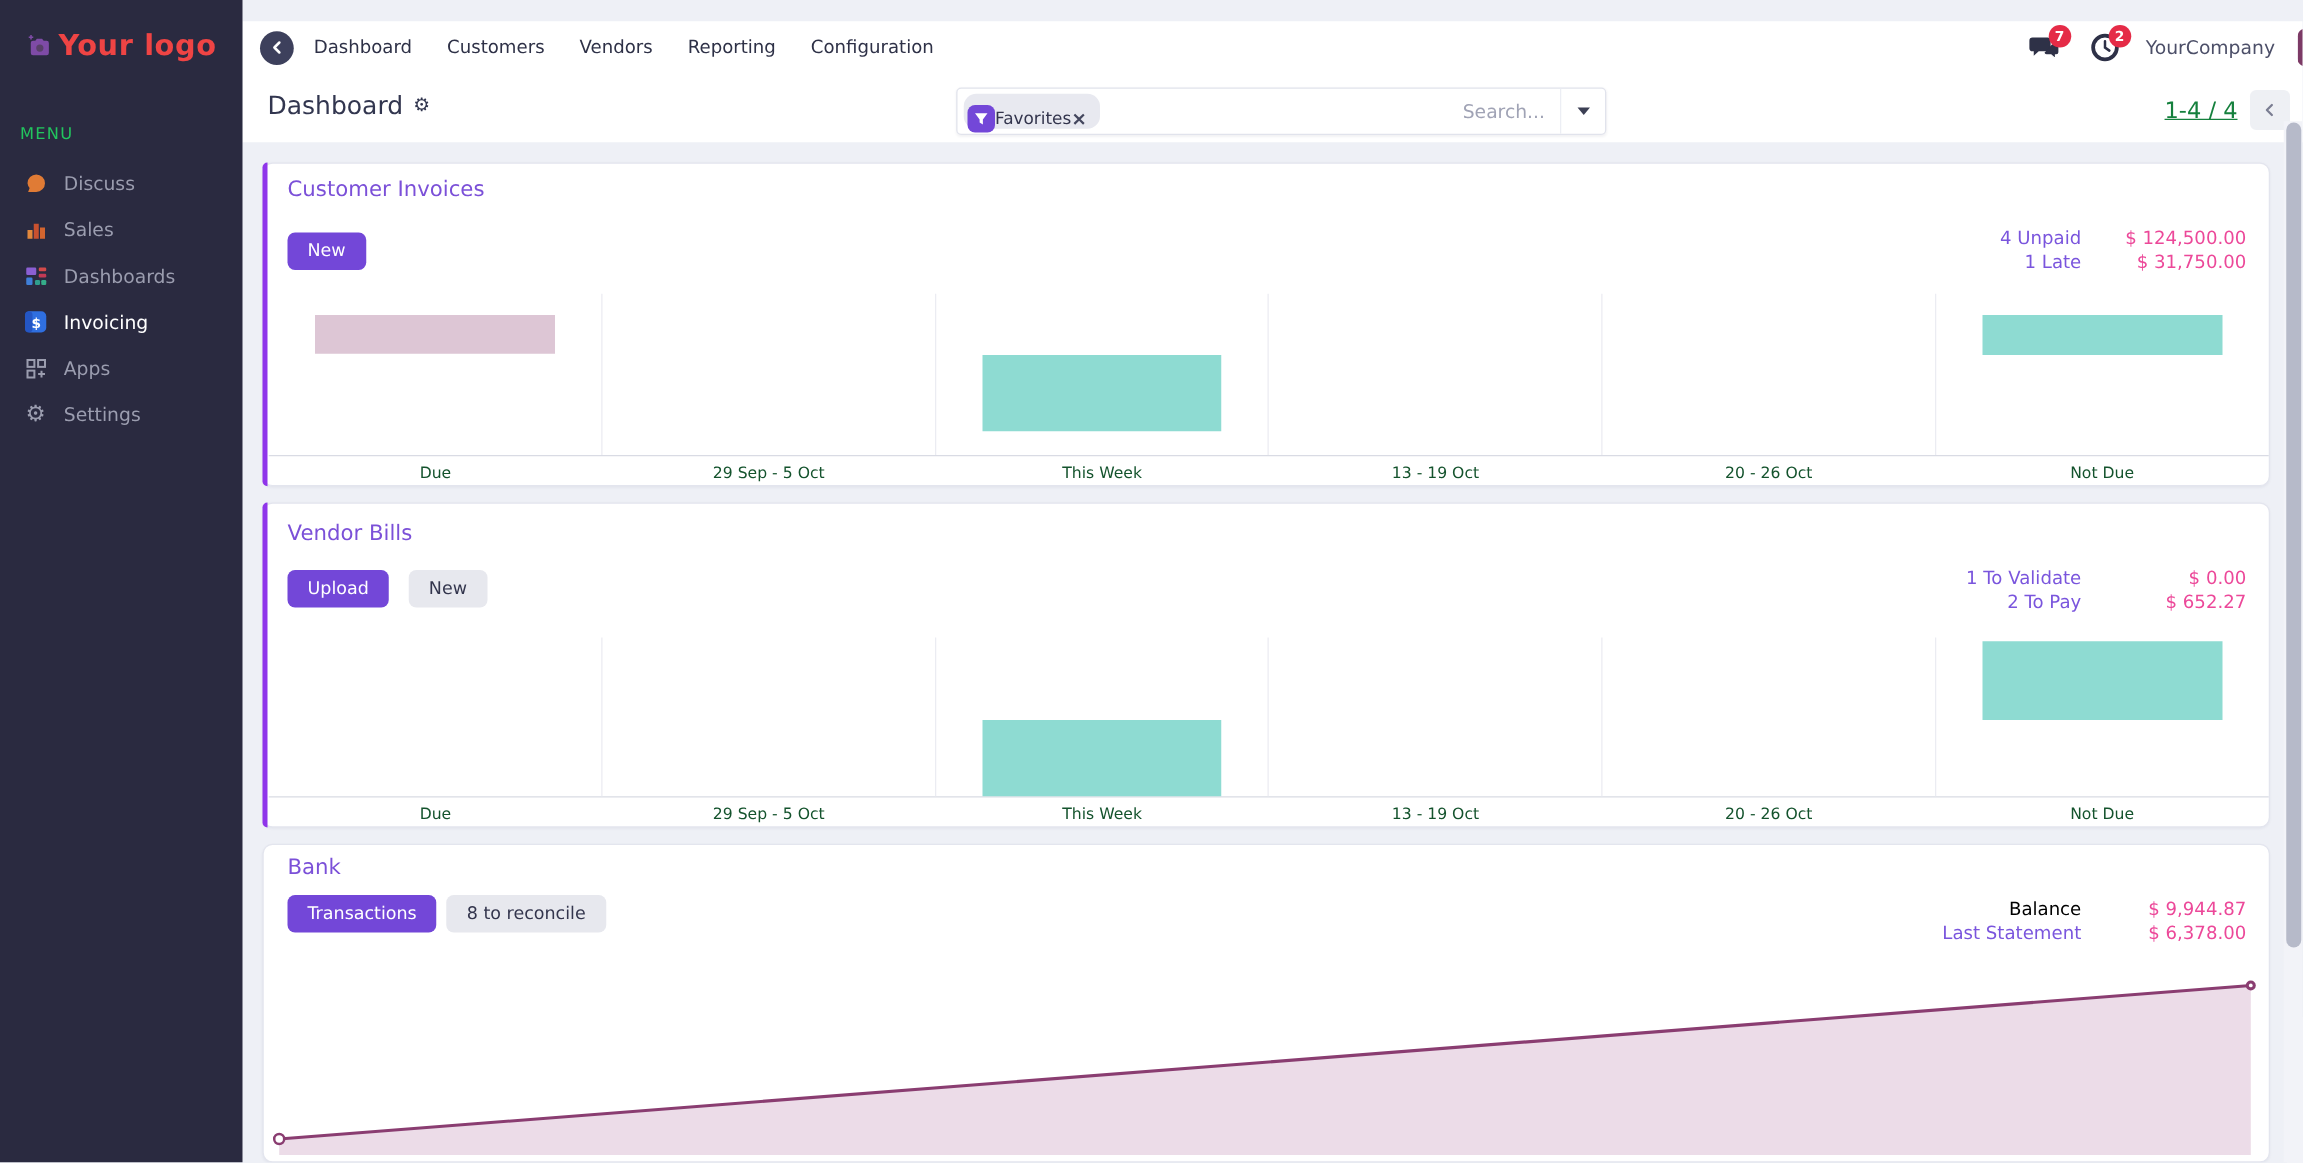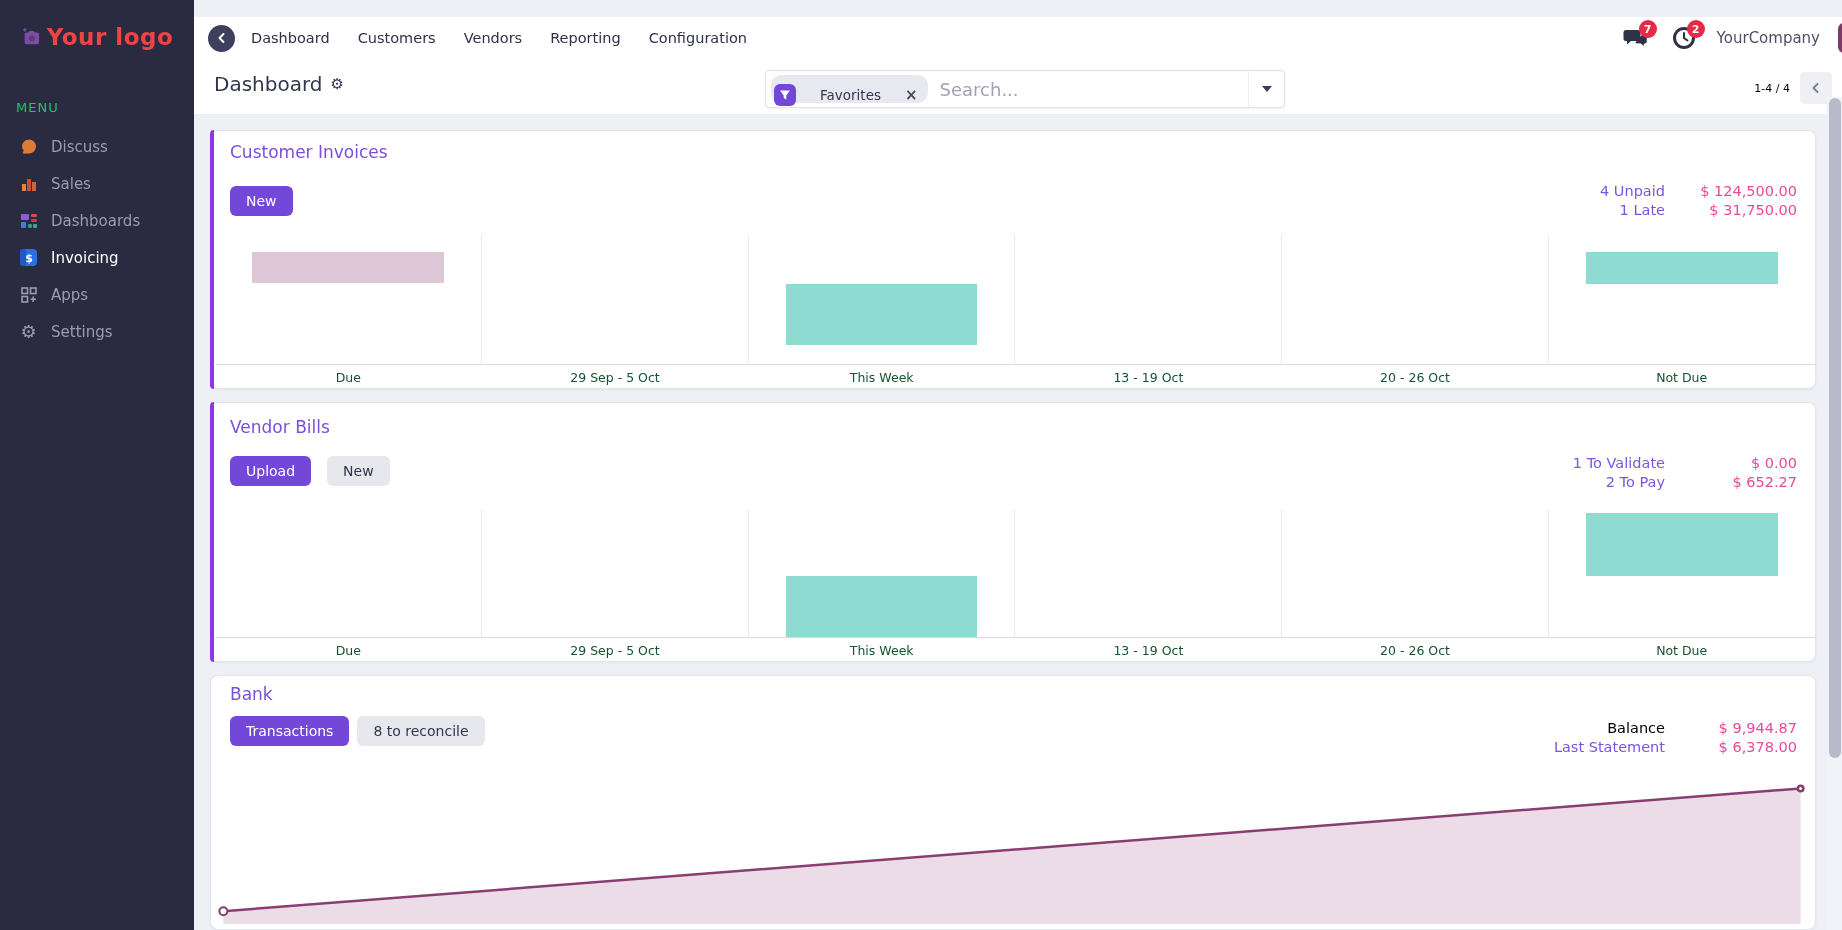--- a/index.html
+++ b/index.html
@@ -43,35 +43,35 @@
   .avatar { width:30px; height:30px; border-radius:6px; overflow:hidden; cursor:pointer; }
 
   
   .control { position:absolute; top:42px; left:0; right:0; height:55px; }
   .page-title { position:absolute; left:20px; top:13px; font-size:20px; font-weight:500;
     color:#32364f; display:flex; align-items:center; gap:8px; }
   .title-gear { font-size:15px; color:#32364f; cursor:pointer; }
   .searchbar { position:absolute; left:571px; top:11px; width:520px; height:38px;
     background:#fff; border:1px solid #e1e3ec; border-radius:4px;
     box-shadow:0 1px 2px rgba(40,40,70,.06); display:flex; align-items:center; }
-  .chip { display:flex; align-items:center; gap:24px; background:#e8e9f0;
+  .chip { display:flex; align-items:center; gap:0; background:#e8e9f0;
     border-radius:10px; height:28px; margin-left:5px; padding:12px 10px 0 3px; }
   .chip-ico { width:22px; height:22px; border-radius:6px; background:#7347d8;
     display:flex; align-items:center; justify-content:center; }
   .chip-label { font-size:13.5px; color:#33354d; }
   .chip-close { font-size:15px; color:#44475e; cursor:pointer; font-weight:bold; }
-  .search-input { flex:1; border:none; outline:none; font-size:18px; color:#8b5cf6;
-    padding:0 12px; font-family:inherit; background:transparent; }
+  .search-input { flex:1; border:none; outline:none; font-size:15px; color:#8b5cf6;
+    padding:0 12px; font-family:inherit; background:transparent;text-align:right; }
   .search-input::placeholder { color:#a0a3b5; }
   .search-caret { width:36px; height:100%; border-left:1px solid #eceef4;
     display:flex; align-items:center; justify-content:center; cursor:pointer; }
   .caret-down { width:0; height:0; border-left:5px solid transparent;
     border-right:5px solid transparent; border-top:6px solid #3c3f54; }
   .pager { position:absolute; right:8px; top:13px; display:flex; align-items:center; gap:10px; }
-  .pager-text { font-size:11px; color:#000000; }
+  .pager-text { font-size:18px; color:#15803d;text-decoration:underline; }
   .pager-btn { width:32px; height:32px; border-radius:5px; background:#eef0f4; border:none;
     display:flex; align-items:center; justify-content:center; cursor:pointer; }
 
   
   .content { position:absolute; top:97px; left:0; right:0; bottom:0;
     background:#eef0f6; padding:16px 26px 0 16px; }
   .card { position:relative; background:#ffffff; border:1px solid #e3e5ee;
     border-radius:8px; box-shadow:0 1px 2px rgba(40,40,70,.05); width:1606px; }
   .card + .card { margin-top:13px; }
   .stripe { position:absolute; left:-1px; top:-1px; bottom:-1px; width:4px;

